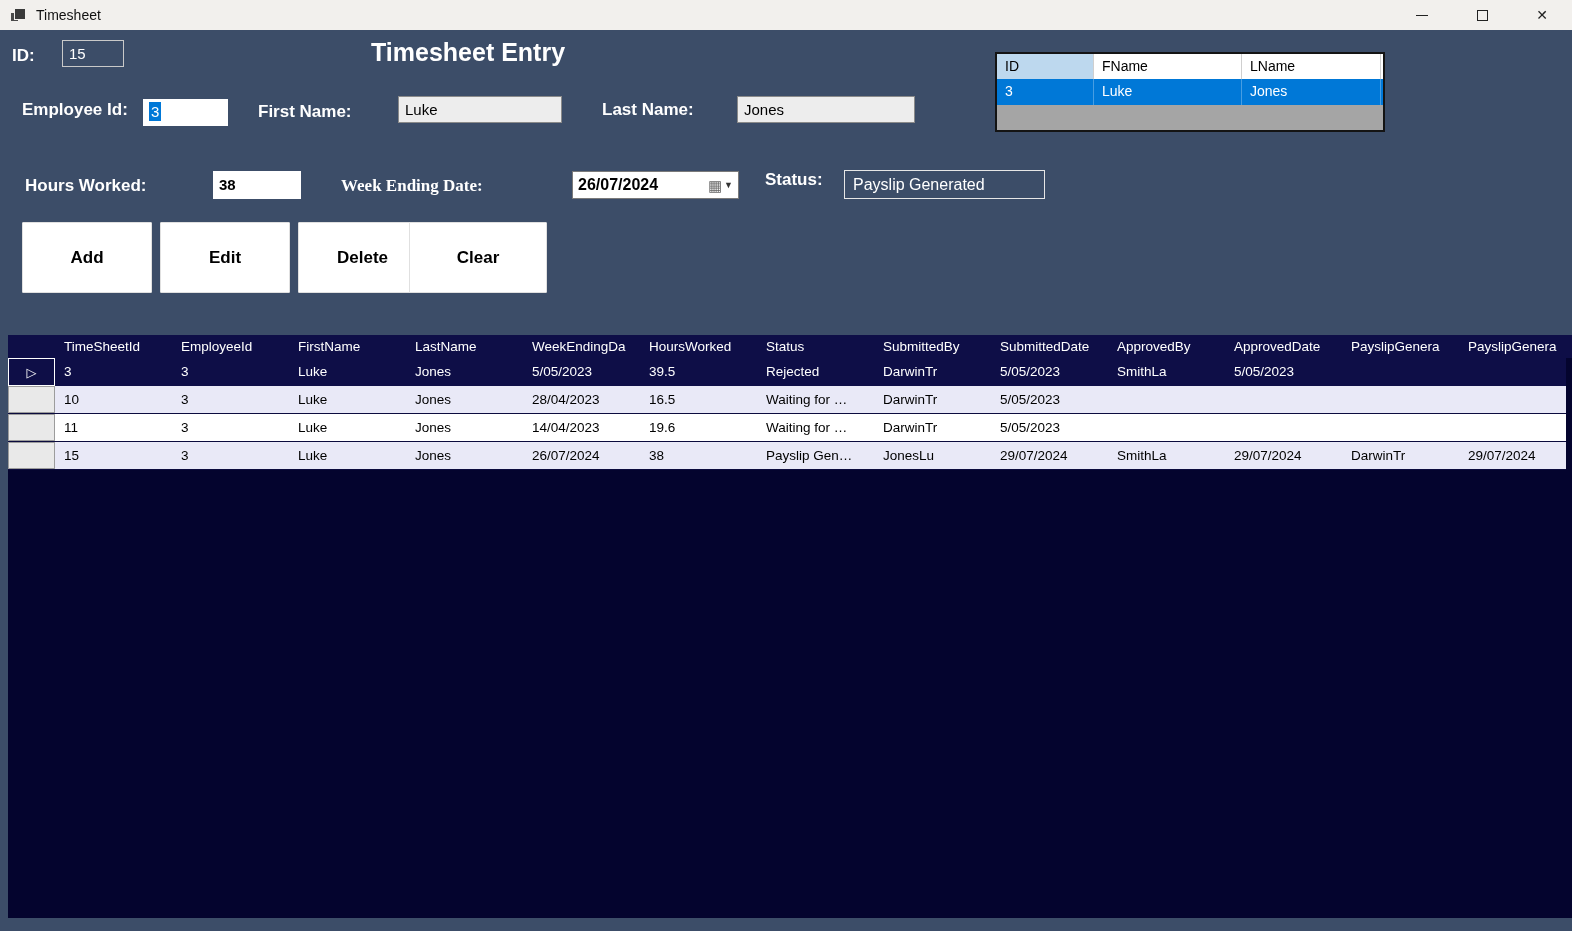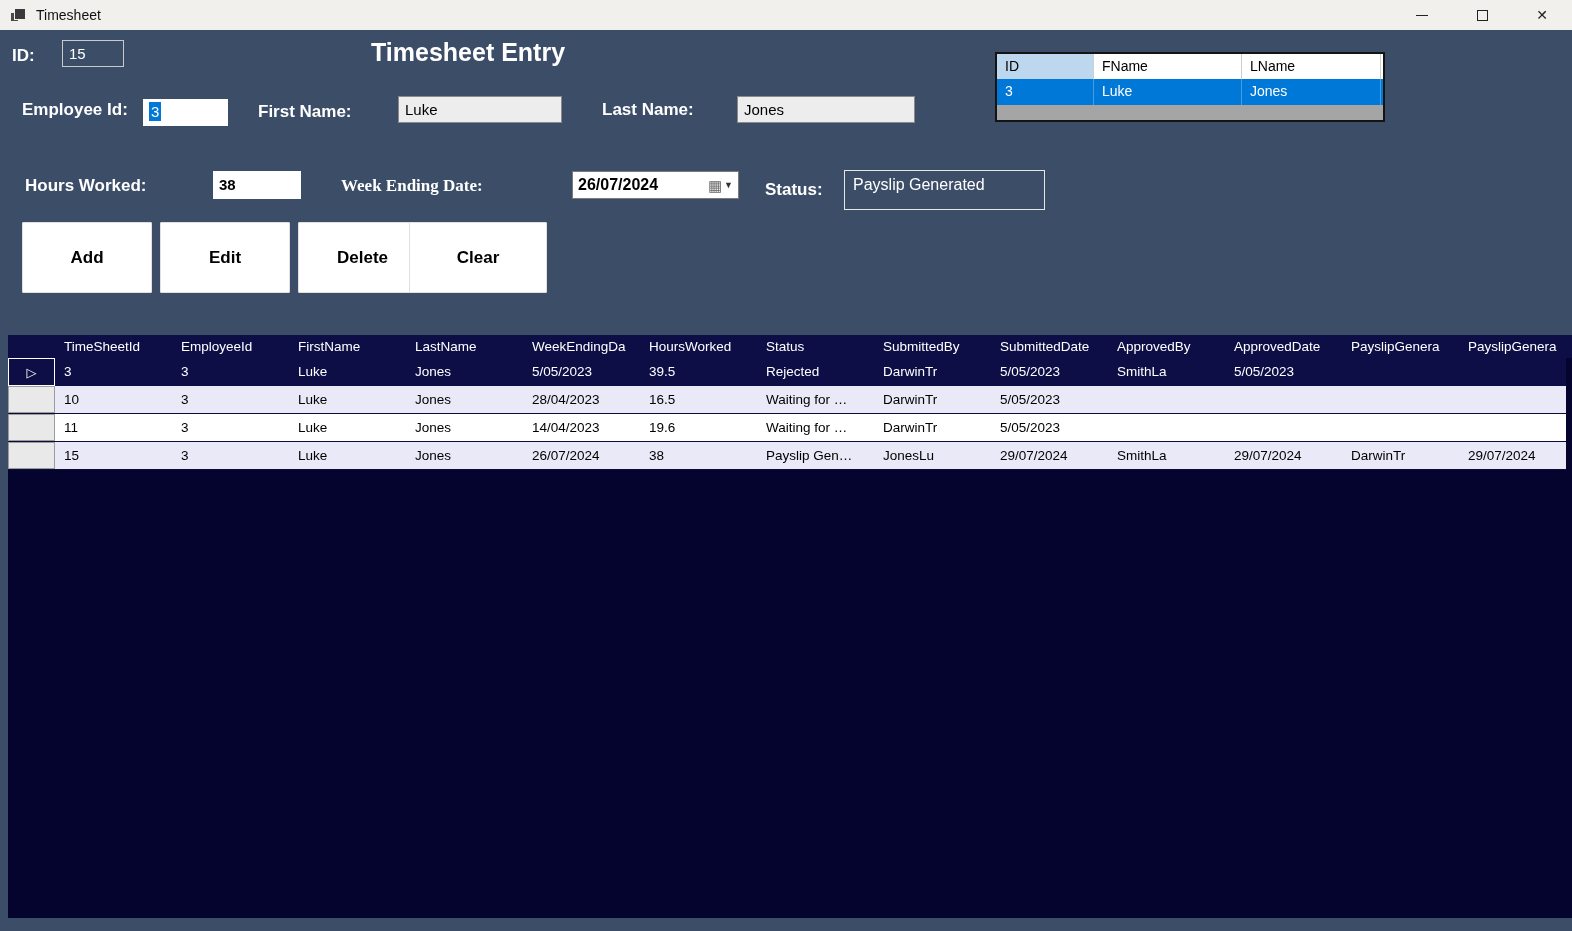--- a/index.html
+++ b/index.html
@@ -23,51 +23,51 @@
   
   .lbl { position:absolute; color:#FFFFFF; font-weight:bold; font-size:17px; white-space:nowrap; }
   .page-title { position:absolute; left:371px; top:38px; color:#FFFFFF; font-weight:bold; font-size:25px; }
 
   .lbl-id        { left:12px;  top:46px; }
   .lbl-emp       { left:22px;  top:100px; }
   .lbl-first     { left:258px; top:102px; }
   .lbl-last      { left:602px; top:100px; }
   .lbl-hours     { left:25px;  top:176px; }
   .lbl-week      { left:341px; top:176px;font-family:Liberation Serif, serif; }
-  .lbl-status    { left:765px; top:180px; }
+  .lbl-status    { left:765px; top:170px; }
 
   .field { position:absolute; font-size:15px; line-height:26px; padding-left:6px; white-space:nowrap; overflow:hidden; }
   .id-box   { left:62px;  top:40px;  width:62px;  height:27px; border:1px solid #C9C9C9; color:#FFFFFF; }
   .emp-input{ left:143px; top:99px;  width:85px;  height:27px; background:#FFFFFF; color:#000; }
   .emp-input .sel { background:#0078D7; color:#FFFFFF; padding:1px 2px; }
   .ro { background:#EDEDED; border:1px solid #8A8A8A; color:#000; }
   .fn-box   { left:398px; top:96px;  width:164px; height:27px; }
   .ln-box   { left:737px; top:96px;  width:178px; height:27px; }
   .hours-box{ left:213px; top:171px; width:88px;  height:28px; background:#FFFFFF; color:#000; font-weight:bold; line-height:27px; }
 
   .datepicker { position:absolute; left:572px; top:171px; width:167px; height:28px; background:#FFFFFF;
                 border:1px solid #7A7A7A; display:flex; align-items:center; }
   .dp-text { font-weight:bold; font-size:16px; color:#000; padding-left:5px; flex:1; }
   .dp-cal  { color:#666; font-size:15px; line-height:15px; }
   .dp-arrow{ color:#333; font-size:9px; padding:0 5px 0 2px; }
 
-  .status-box { position:absolute; left:844px; top:170px; width:201px; height:40px;
+  .status-box { position:absolute; left:844px; top:170px; width:201px; height:29px;
                 border:1px solid #E6E6E6; color:#FFFFFF; font-size:16px; line-height:27px; padding-left:8px; }
 
   
   .btn { position:absolute; top:222px; height:71px; background:#FFFFFF; border:1px solid #E0E0E0;
          border-radius:1px; font-family:"Liberation Sans", sans-serif;
          font-weight:bold; font-size:17px; color:#000; cursor:default; }
   .b-add    { left:22px;  width:130px; }
   .b-edit   { left:160px; width:130px; }
   .b-delete { left:298px; width:129px; }
   .b-clear  { left:409px; width:138px; }
 
   
-  .emp-grid { position:absolute; left:995px; top:52px; width:390px; height:70px;
+  .emp-grid { position:absolute; left:995px; top:52px; width:390px; height:80px;
               border:2px solid #141414; background:#A5A5A5; overflow:hidden; }
   .eg-header { display:flex; height:25px; background:#FFFFFF; }
   .eg-hcell { font-size:14px; color:#000; line-height:24px; padding-left:8px;
               border-right:1px solid #CFCFCF; overflow:hidden; white-space:nowrap; }
   .eg-hcell.first { background:#BDD8EE; }
   .eg-row { display:flex; height:26px; background:#0078D7; color:#FFFFFF; }
   .eg-cell { font-size:14px; line-height:25px; padding-left:8px;
              border-right:1px solid rgba(255,255,255,.28); overflow:hidden; white-space:nowrap; }
 
   

